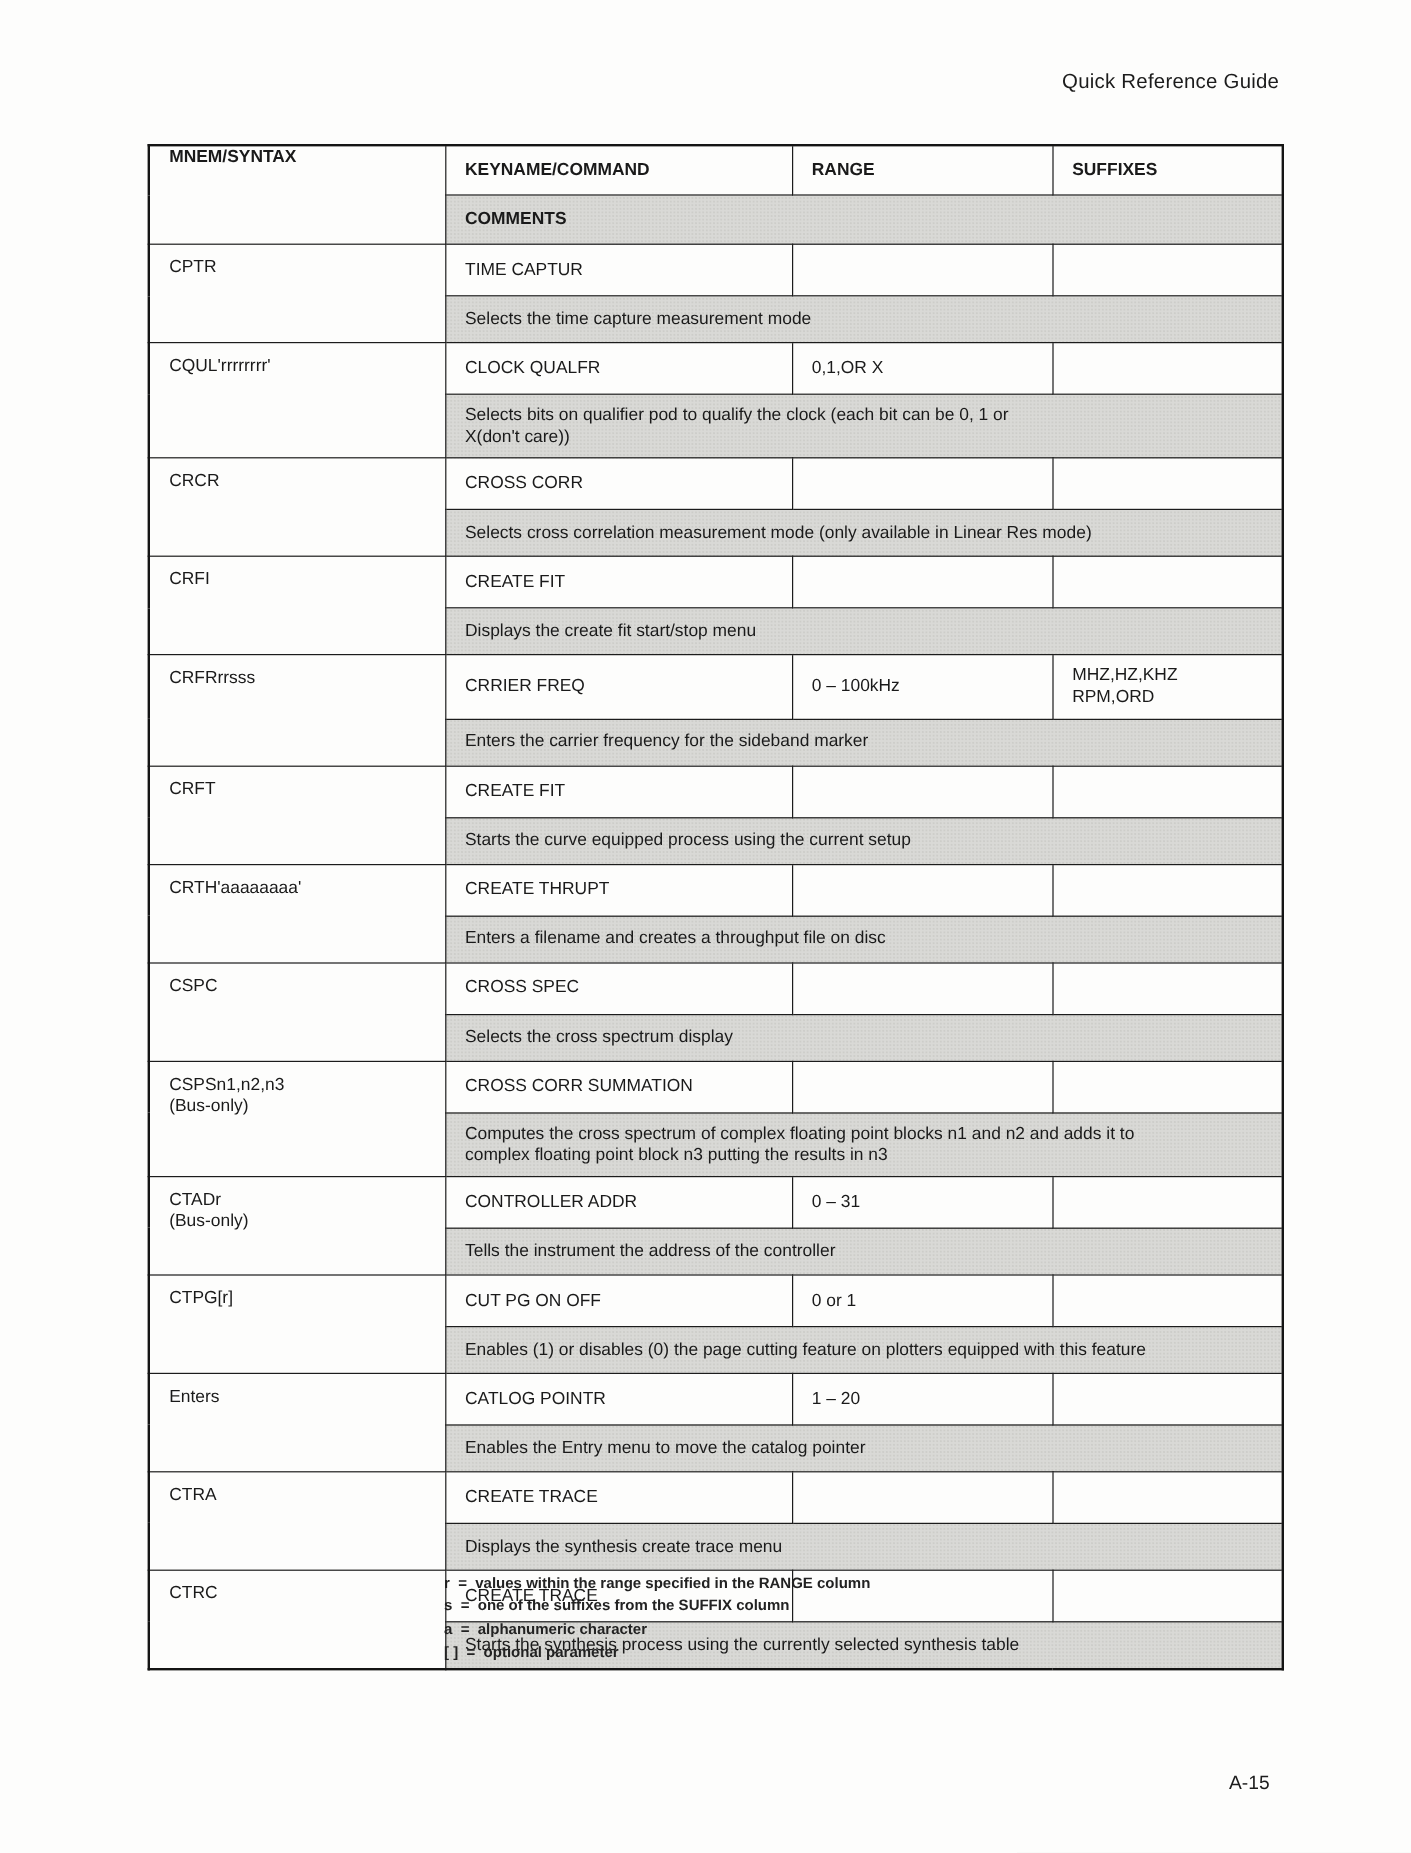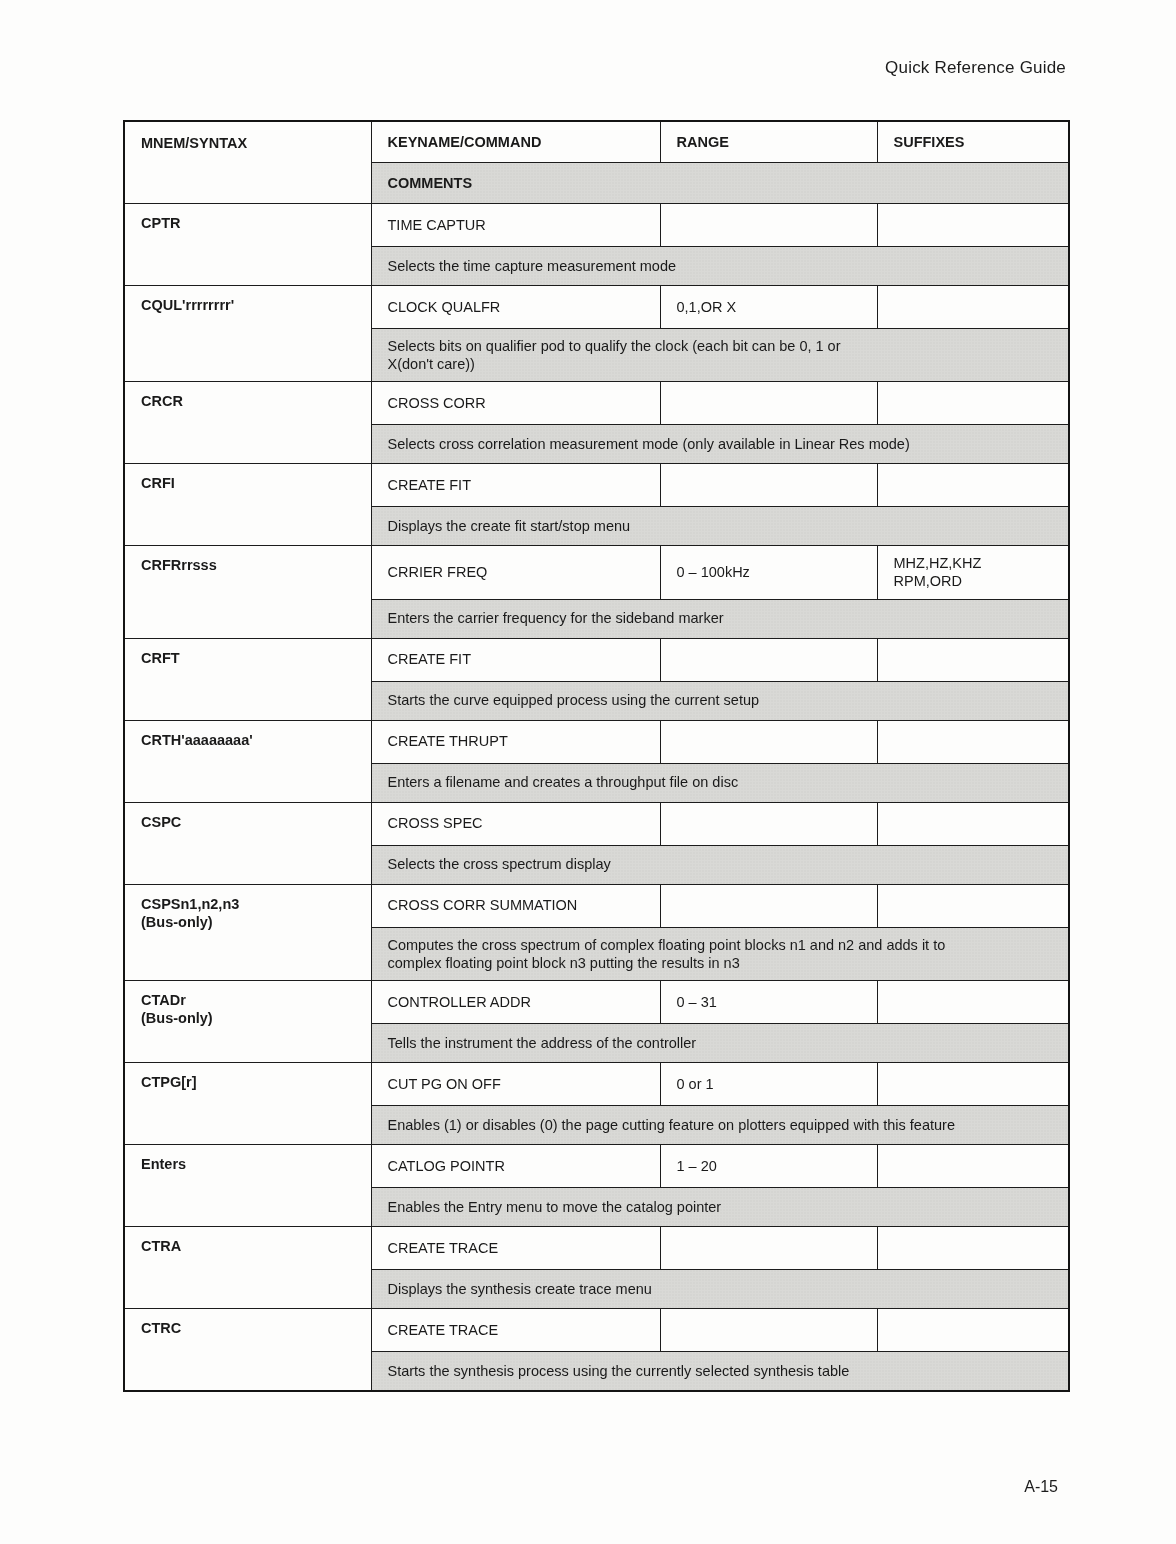--- a/index.html
+++ b/index.html
@@ -46,21 +46,20 @@
     border: 2px solid #141414;
   }
   .ref-table th {
     font-weight: bold;
     font-size: 14.5px;
     height: 24px;
   }
   .ref-table td.mnem {
     vertical-align: top;
     padding-top: 10px;
-    font-weight: bold;
   }
   .ref-table tr.main-row td {
     height: 26px;
   }
   .ref-table td.comment,
   .ref-table th.comments-head {
     background: #d9d9d6;
     background-image: radial-gradient(#c8c8c4 0.5px, transparent 0.6px);
     background-size: 3px 3px;
   }
@@ -96,21 +95,21 @@
 
   <table class="ref-table">
     <colgroup>
       <col style="width:247px">
       <col style="width:289px">
       <col style="width:217px">
       <col style="width:192px">
     </colgroup>
     <thead>
       <tr>
-        <th rowspan="2" style="vertical-align:top; padding-top:12px;">MNEM/SYNTAX</th>
+        <th rowspan="2" style="vertical-align:top; padding-top:0;">MNEM/SYNTAX</th>
         <th>KEYNAME/COMMAND</th>
         <th>RANGE</th>
         <th>SUFFIXES</th>
       </tr>
       <tr>
         <th colspan="3" class="comments-head">COMMENTS</th>
       </tr>
     </thead>
     <tbody>
         <tr class="main-row">
@@ -240,16 +239,22 @@
           <td>CREATE TRACE</td>
           <td></td>
           <td></td>
         </tr>
         <tr>
           <td class="comment" colspan="3">Starts the synthesis process using the currently selected synthesis table</td>
         </tr>
       </tbody>
   </table>
 
+  <div class="footnotes">
+    <div class="fn">r  =  values within the range specified in the RANGE column</div>
+    <div class="fn">s  =  one of the suffixes from the SUFFIX column</div>
+    <div class="fn">a  =  alphanumeric character</div>
+    <div class="fn">[ ]  =  optional parameter</div>
+  </div>
 
   <div class="page-number">A-15</div>
 
 </div>
 
 </body></html>

